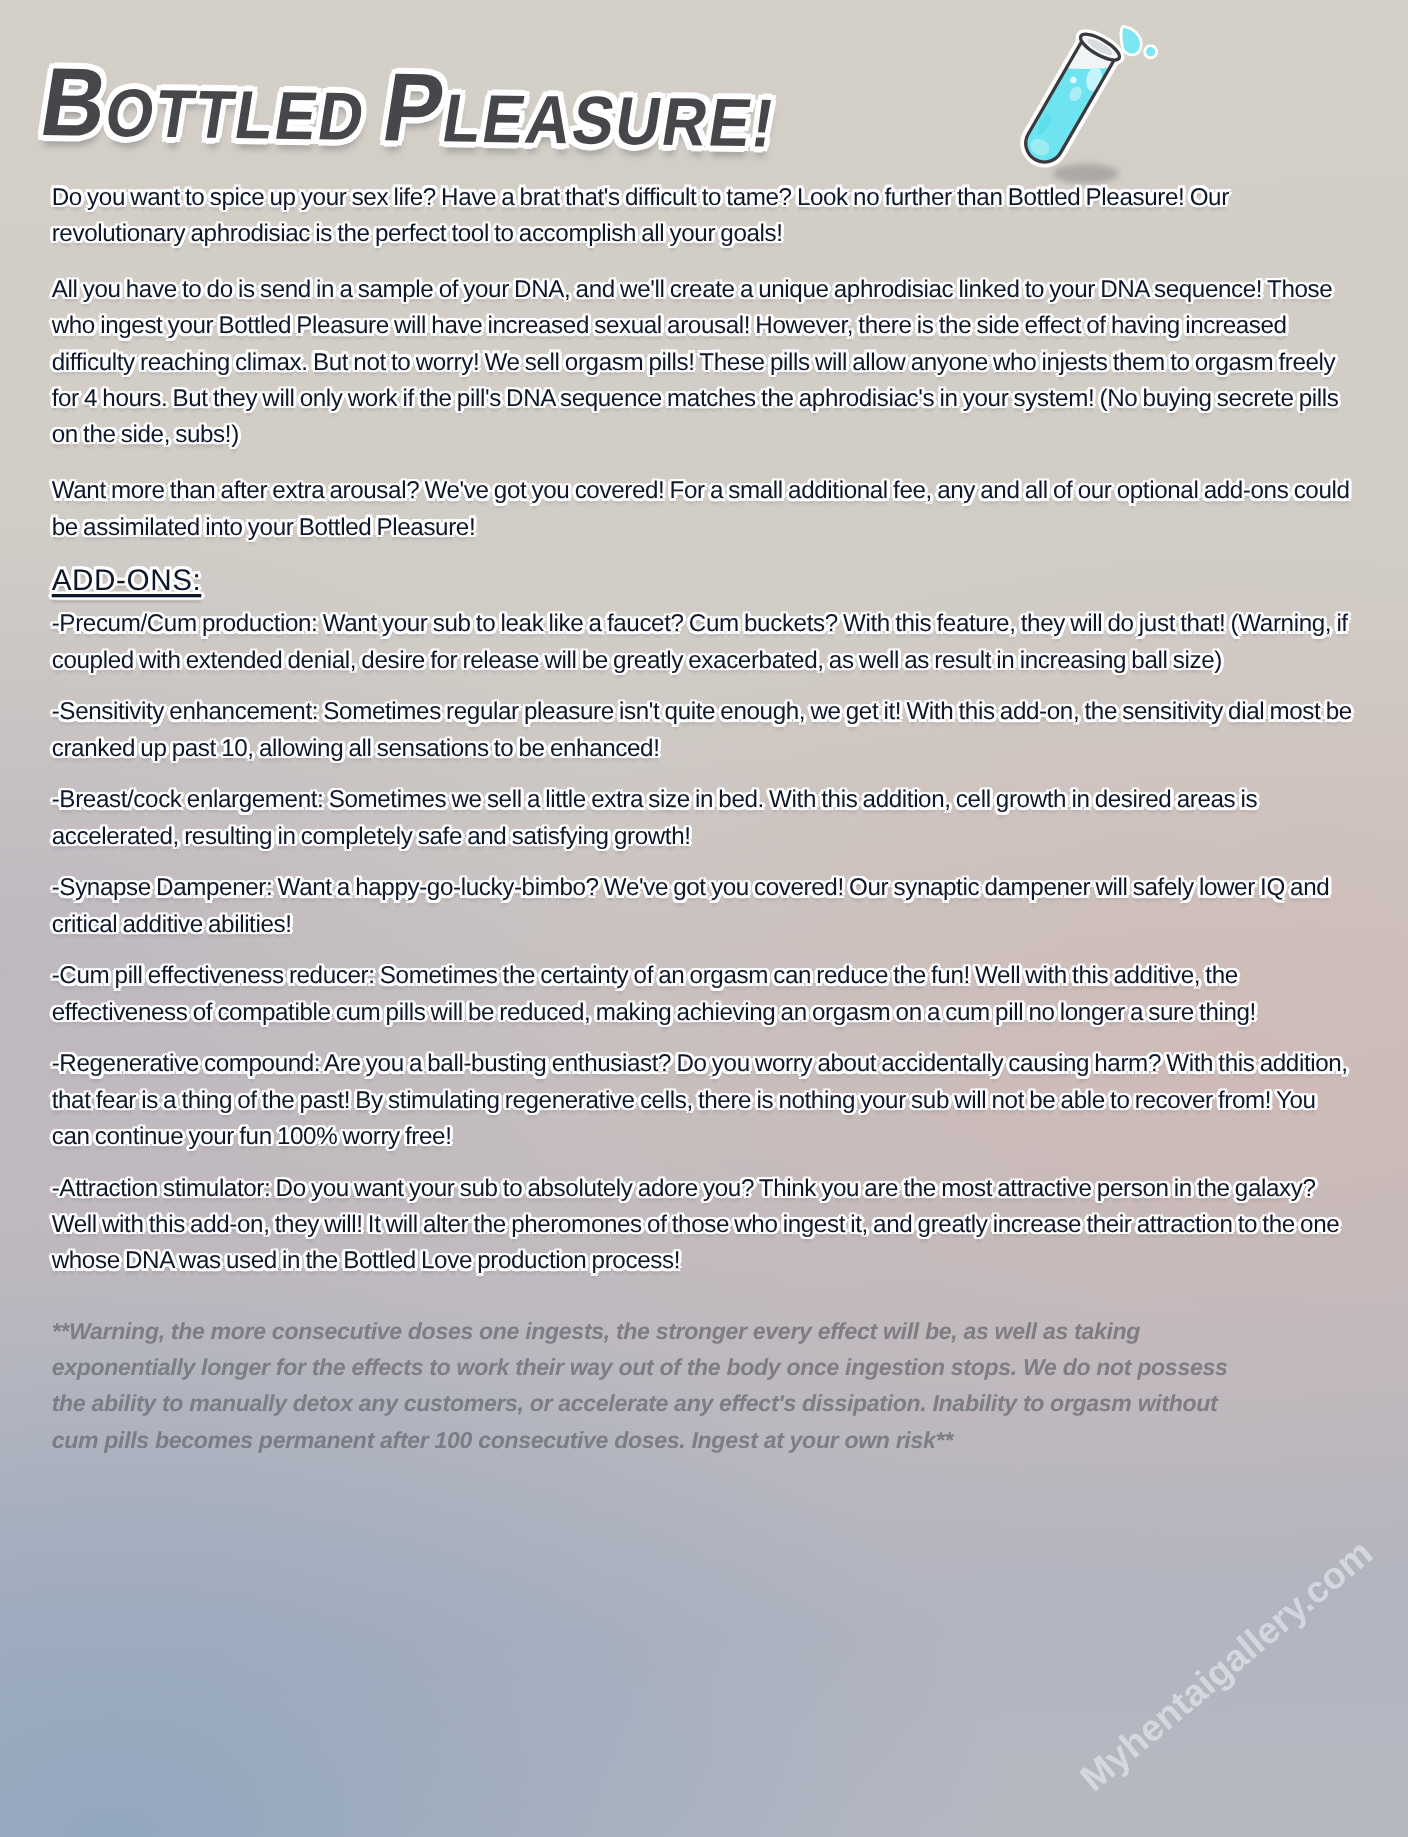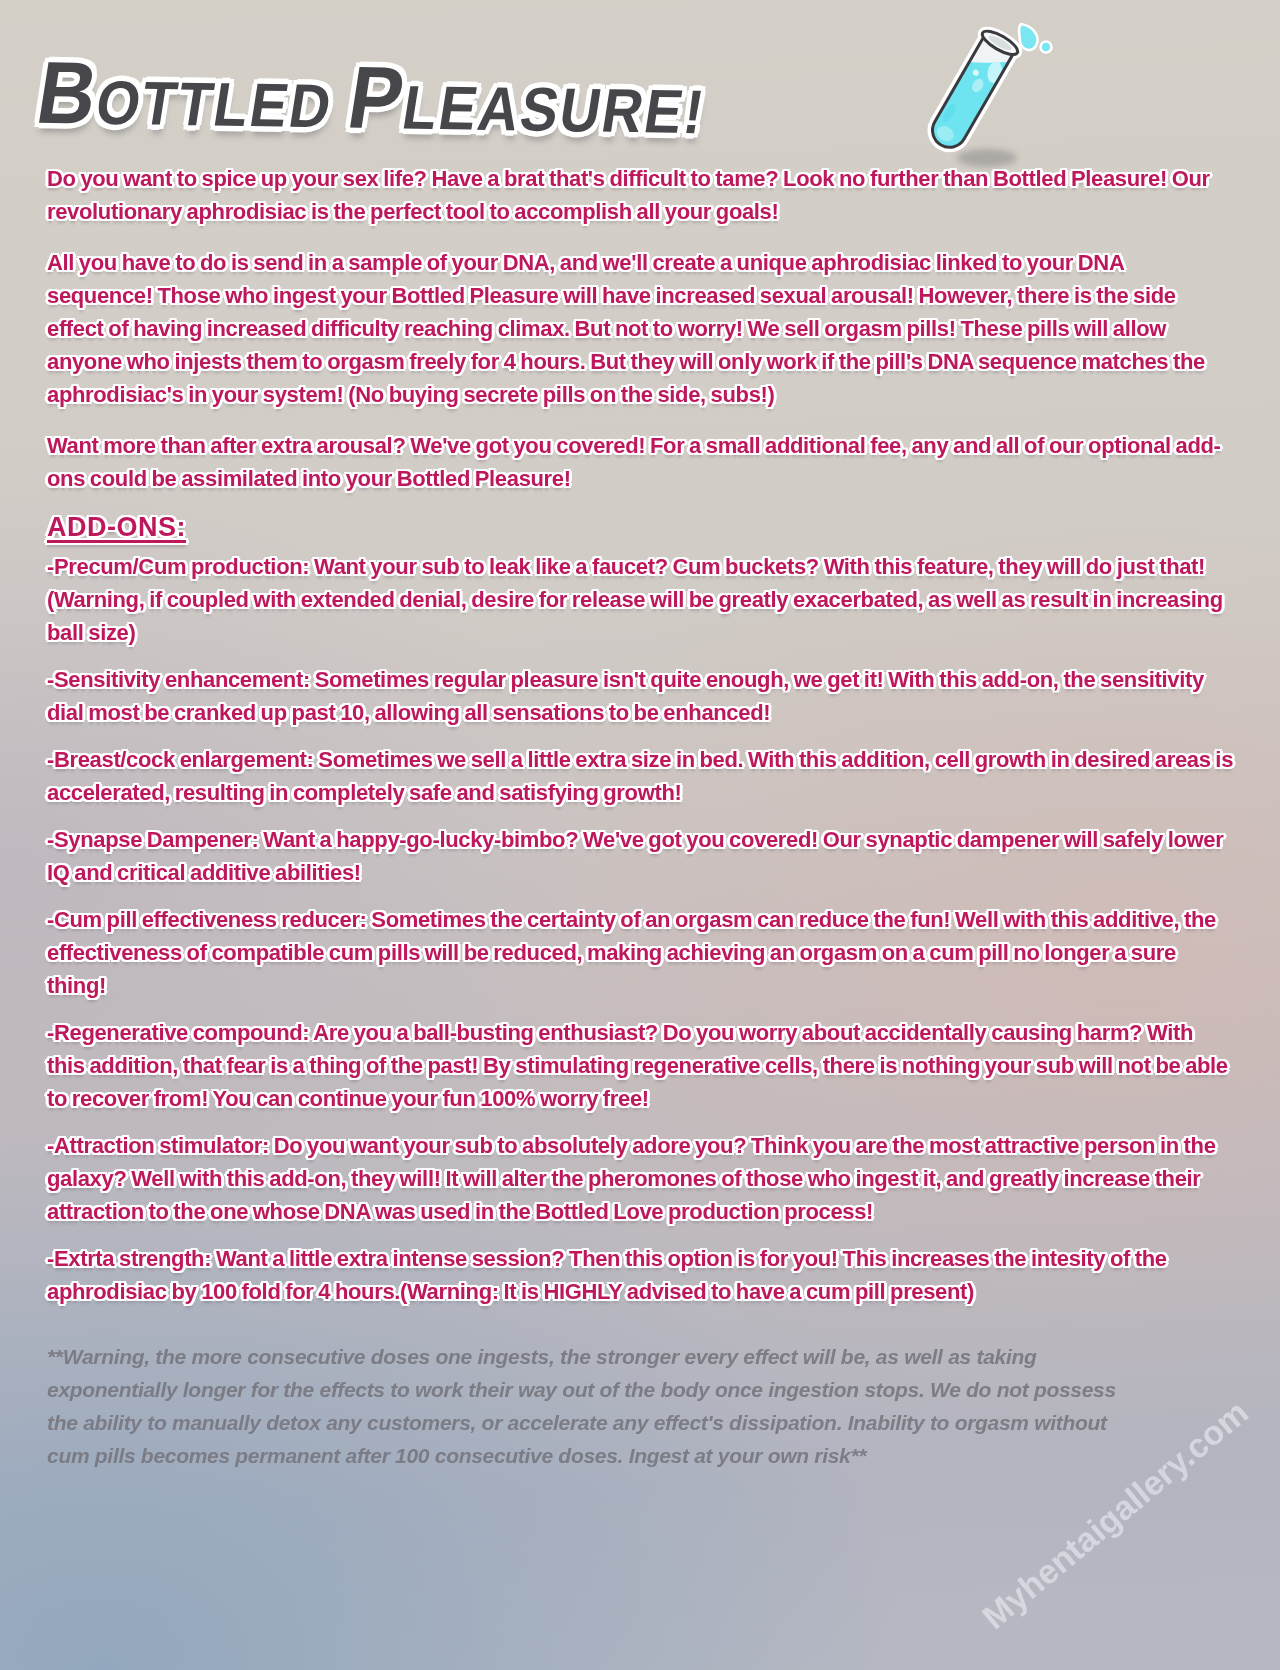--- a/index.html
+++ b/index.html
@@ -41,22 +41,22 @@
   }
   .tw {
     display: inline-block;
     font-size: 56px;
     line-height: 100px;
   }
   .tw::first-letter { font-size: 80px; }
   .tw + .tw { margin-left: 16px; }
   
   .body-text, .addons-heading {
-    color: #be185d;
-    font-weight: bold;
+    color: #0f172a;
+    font-weight: normal;
     font-size: 22px;
     line-height: 33px;
     letter-spacing: -0.35px;
     word-spacing: -1px;
     margin: 0 0 14px 0;
     text-shadow:
       -2px -2px 0 #fff, 0 -2px 0 #fff, 2px -2px 0 #fff,
       -2px  0   0 #fff, 2px  0   0 #fff,
       -2px  2px 0 #fff, 0  2px 0 #fff, 2px 2px 0 #fff,
       -3px 0 0 #fff, 3px 0 0 #fff,
@@ -156,19 +156,18 @@
 
   <h2 class="addons-heading">ADD-ONS:</h2>
 
   <p class="body-text">-Precum/Cum production: Want your sub to leak like a faucet? Cum buckets? With this feature, they will do just that! (Warning, if coupled with extended denial, desire for release will be greatly exacerbated, as well as result in increasing ball size)</p>
   <p class="body-text">-Sensitivity enhancement: Sometimes regular pleasure isn't quite enough, we get it! With this add-on, the sensitivity dial most be cranked up past 10, allowing all sensations to be enhanced!</p>
   <p class="body-text">-Breast/cock enlargement: Sometimes we sell a little extra size in bed. With this addition, cell growth in desired areas is accelerated, resulting in completely safe and satisfying growth!</p>
   <p class="body-text">-Synapse Dampener: Want a happy-go-lucky-bimbo? We've got you covered! Our synaptic dampener will safely lower IQ and critical additive abilities!</p>
   <p class="body-text">-Cum pill effectiveness reducer: Sometimes the certainty of an orgasm can reduce the fun! Well with this additive, the effectiveness of compatible cum pills will be reduced, making achieving an orgasm on a cum pill no longer a sure thing!</p>
   <p class="body-text">-Regenerative compound: Are you a ball-busting enthusiast? Do you worry about accidentally causing harm? With this addition, that fear is a thing of the past! By stimulating regenerative cells, there is nothing your sub will not be able to recover from! You can continue your fun 100% worry free!</p>
   <p class="body-text">-Attraction stimulator: Do you want your sub to absolutely adore you? Think you are the most attractive person in the galaxy? Well with this add-on, they will! It will alter the pheromones of those who ingest it, and greatly increase their attraction to the one whose DNA was used in the Bottled Love production process!</p>
-  <p class="body-text">-Extrta strength: Want a little extra intense session? Then this option is for you! This increases the intesity of the aphrodisiac by 100 fold for 4 hours.(Warning: It is HIGHLY advised to have a cum pill present)</p>
 
   <p class="warning">**Warning, the more consecutive doses one ingests, the stronger every effect will be, as well as taking exponentially longer for the effects to work their way out of the body once ingestion stops. We do not possess the ability to manually detox any customers, or accelerate any effect's dissipation. Inability to orgasm without cum pills becomes permanent after 100 consecutive doses. Ingest at your own risk**</p>
 
 </div>
 
 <div class="watermark">Myhentaigallery.com</div>
 
 </body></html>

